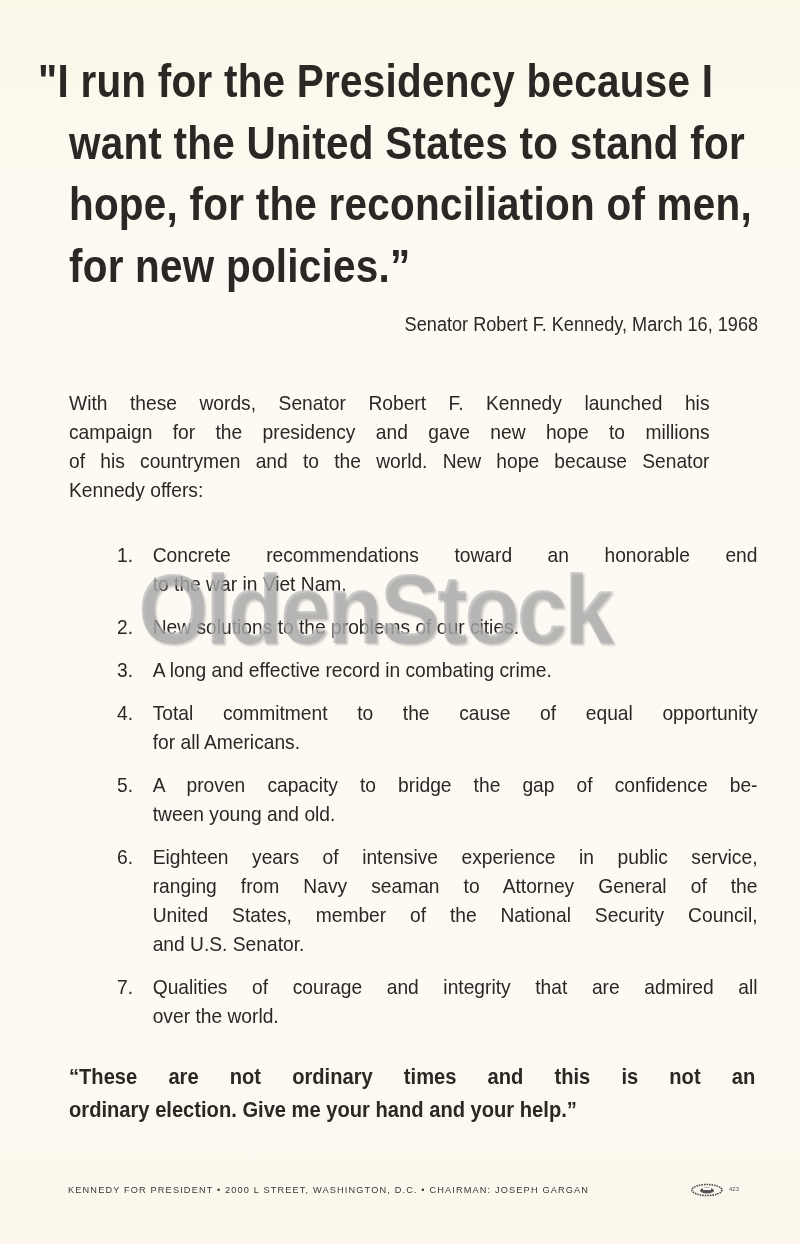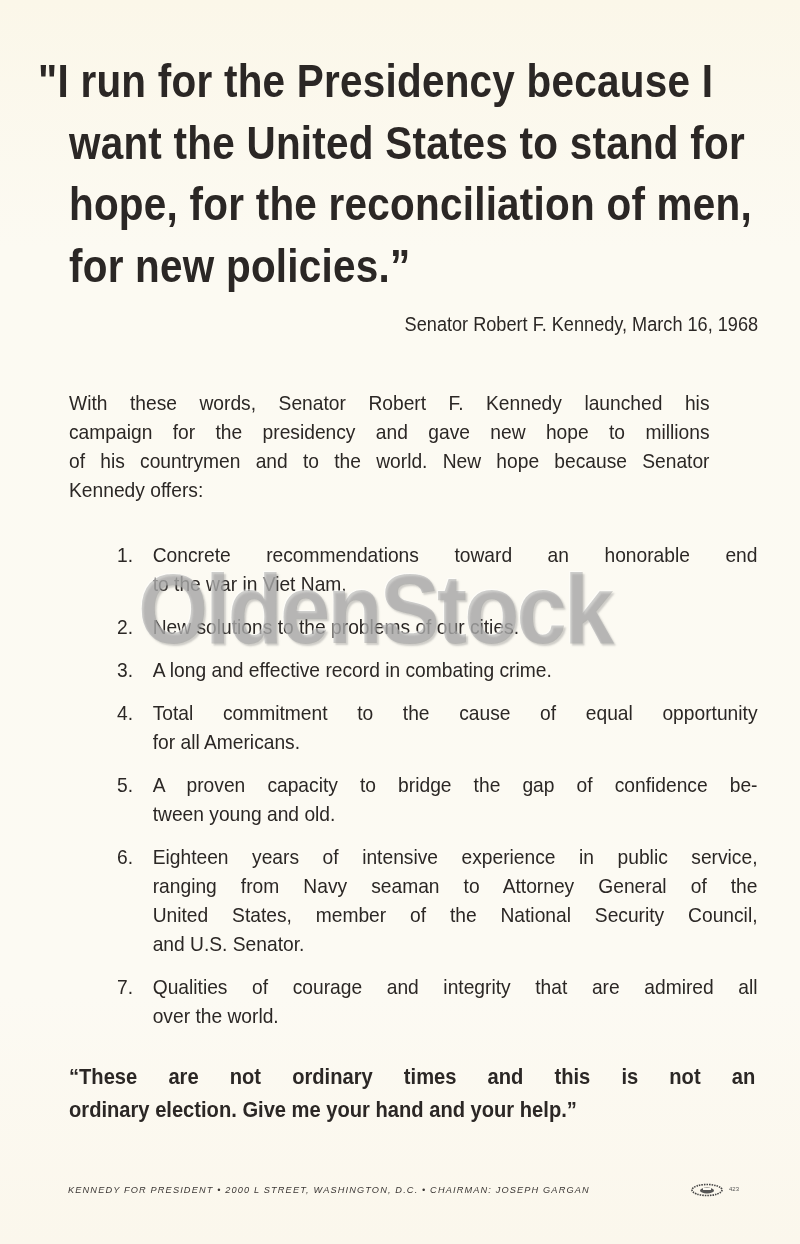--- a/index.html
+++ b/index.html
@@ -110,21 +110,20 @@
 
     .footer {
       position: absolute;
       left: 68px;
       top: 1185px;
       font-family: "Liberation Sans", sans-serif;
       font-size: 9.2px;
       letter-spacing: 1.15px;
       color: #3a3634;
       white-space: nowrap;
-      font-style: italic;
     }
     .union-bug {
       position: absolute;
       left: 690px;
       top: 1183px;
       width: 34px;
       height: 14px;
     }
     .union-num {
       position: absolute;

